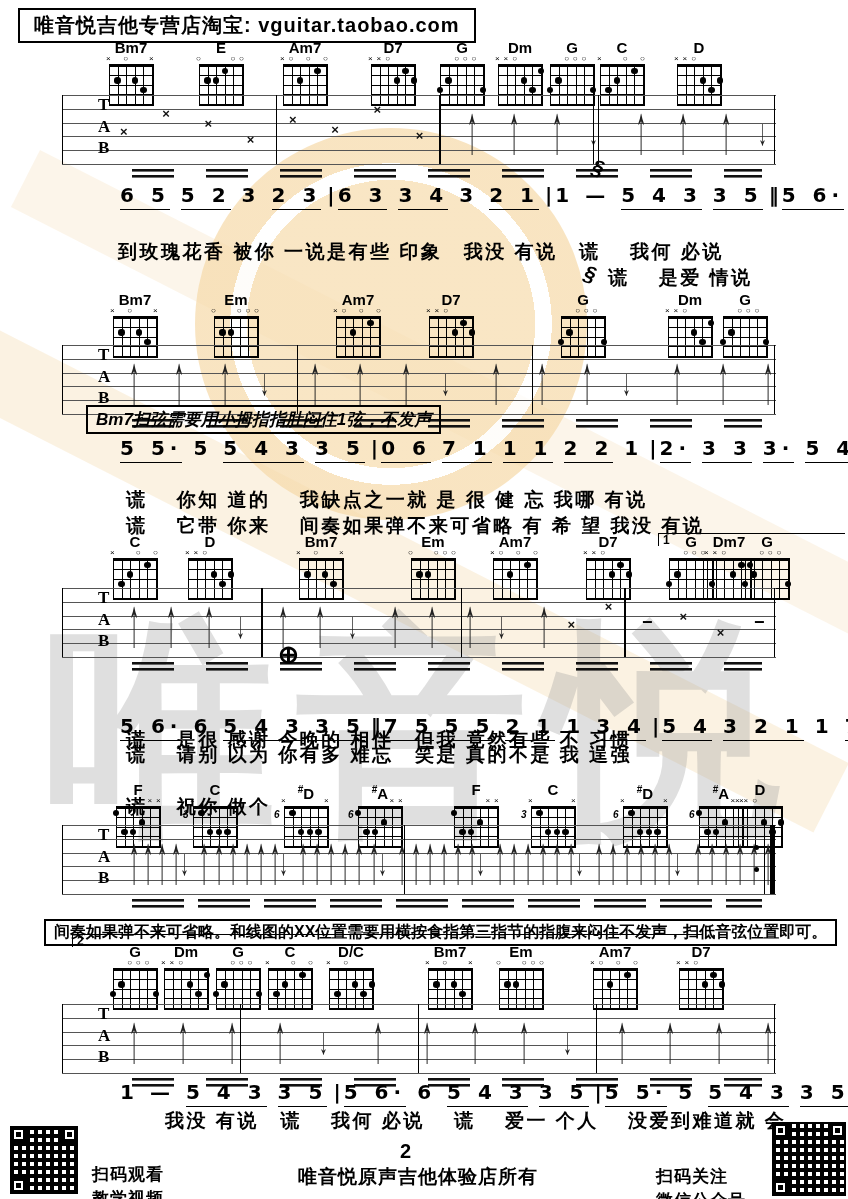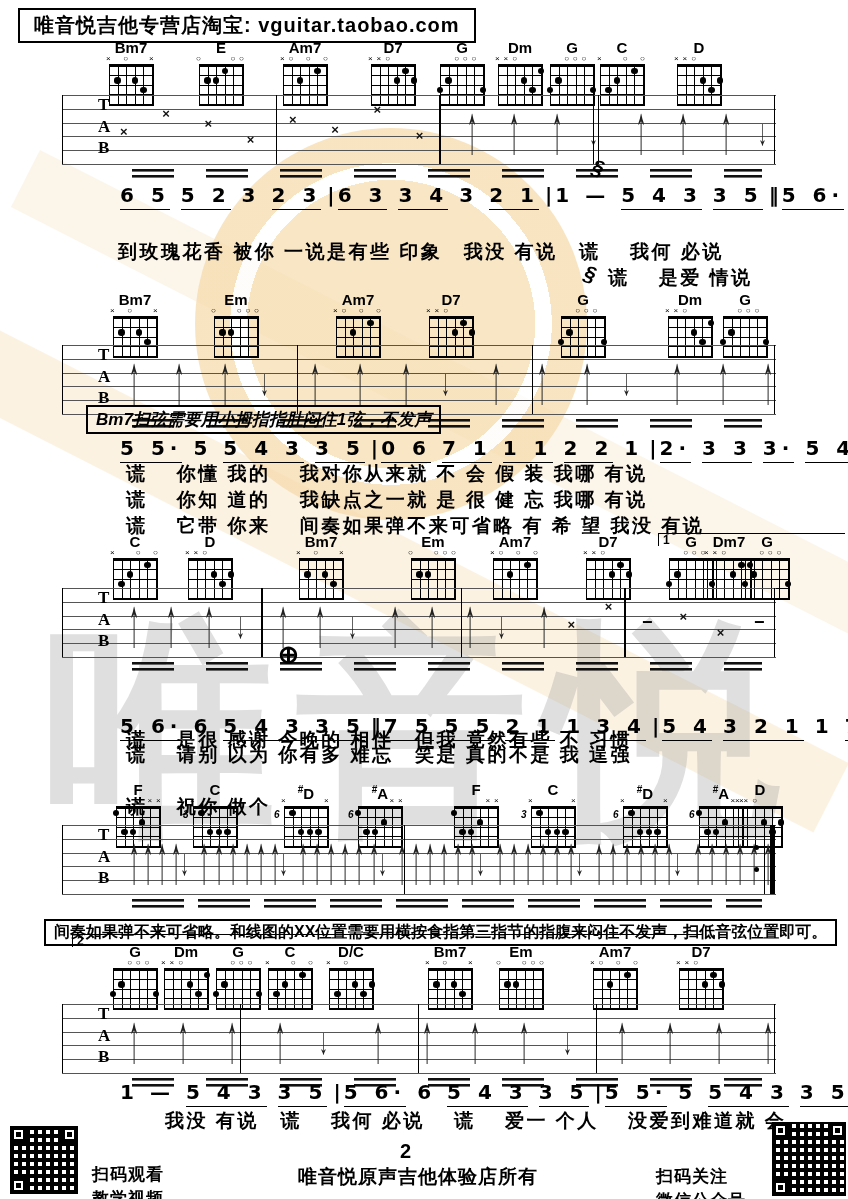--- a/index.html
+++ b/index.html
@@ -854,21 +854,20 @@
         <span class="tabL" style="top: 43px;">B</span>
       </div>
 
     <div class="melody" data-line="0"><span class="seg u">6 5</span><span class="seg u">5 2</span><span class="seg">3</span><span class="seg u">2 3</span><span class="seg bar">|</span><span class="seg u">6 3</span><span class="seg u">3 4</span><span class="seg">3</span><span class="seg u">2 1</span><span class="seg bar">|</span><span class="seg">1</span><span class="seg">—</span><span class="seg u">5 4 3</span><span class="seg u">3 5</span><span class="seg bar">‖</span><span class="seg u">5 6·</span></div>
     <div class="melody" data-line="1"><span class="seg u">5 5·</span><span class="seg">5</span><span class="seg u">5 4 3</span><span class="seg u">3 5</span><span class="seg bar">|</span><span class="seg u">0 6</span><span class="seg u">7 1</span><span class="seg u">1 1</span><span class="seg u">2 2</span><span class="seg">1</span><span class="seg bar">|</span><span class="seg u">2·</span><span class="seg u">3 3</span><span class="seg u">3·</span><span class="seg u">5 4 3</span></div>
     <div class="melody" data-line="2"><span class="seg u">5 6·</span><span class="seg">6</span><span class="seg u">5 4 3</span><span class="seg u">3 5</span><span class="seg bar">‖</span><span class="seg u">7 5</span><span class="seg u">5 5</span><span class="seg u">2 1</span><span class="seg">1</span><span class="seg u">3 4</span><span class="seg bar">|</span><span class="seg u">5 4</span><span class="seg u">3 2 1</span><span class="seg">1</span><span class="seg u">7 1</span></div>
     <div class="melody" data-line="3"><span class="seg">1</span><span class="seg">—</span><span class="seg u">5 4 3</span><span class="seg u">3 5</span><span class="seg bar">|</span><span class="seg u">5 6·</span><span class="seg">6</span><span class="seg u">5 4 3</span><span class="seg u">3 5</span><span class="seg bar">|</span><span class="seg u">5 5·</span><span class="seg">5</span><span class="seg u">5 4 3</span><span class="seg u">3 5</span></div>
 
     <div class="lyric" data-lyric="1">到玫瑰花香 被你 一说是有些 印象　我没 有说　谎　 我何 必说</div>
     <div class="lyric" data-lyric="2">谎　 是爱 情说</div>
-    <div class="lyric" data-lyric="3">谎　 你懂 我的　 我对你从来就 不 会 假 装 我哪 有说</div>
     <div class="lyric" data-lyric="4">谎　 你知 道的　 我缺点之一就 是 很 健 忘 我哪 有说</div>
     <div class="lyric" data-lyric="5">谎　 它带 你来　 间奏如果弹不来可省略 有 希 望 我没 有说</div>
     <div class="lyric" data-lyric="6">谎　 请别 以为 你有多 难忘　笑是 真的不是 我 逞强</div>
     <div class="lyric" data-lyric="7">谎　 是很 感谢 今晚的 相伴　但我 竟然有些 不 习惯</div>
     <div class="lyric" data-lyric="8">谎　 祝你 做个</div>
     <div class="lyric" data-lyric="9">我没 有说　谎　 我何 必说　 谎　 爱一 个人　 没爱到难道就 会</div>
 
     <div class="note note2">Bm7扫弦需要用小拇指指肚闷住1弦，不发声</div>
     <div class="note note3">间奏如果弹不来可省略。和线图的XX位置需要用横按食指第三指节的指腹来闷住不发声，扫低音弦位置即可。</div>
 

